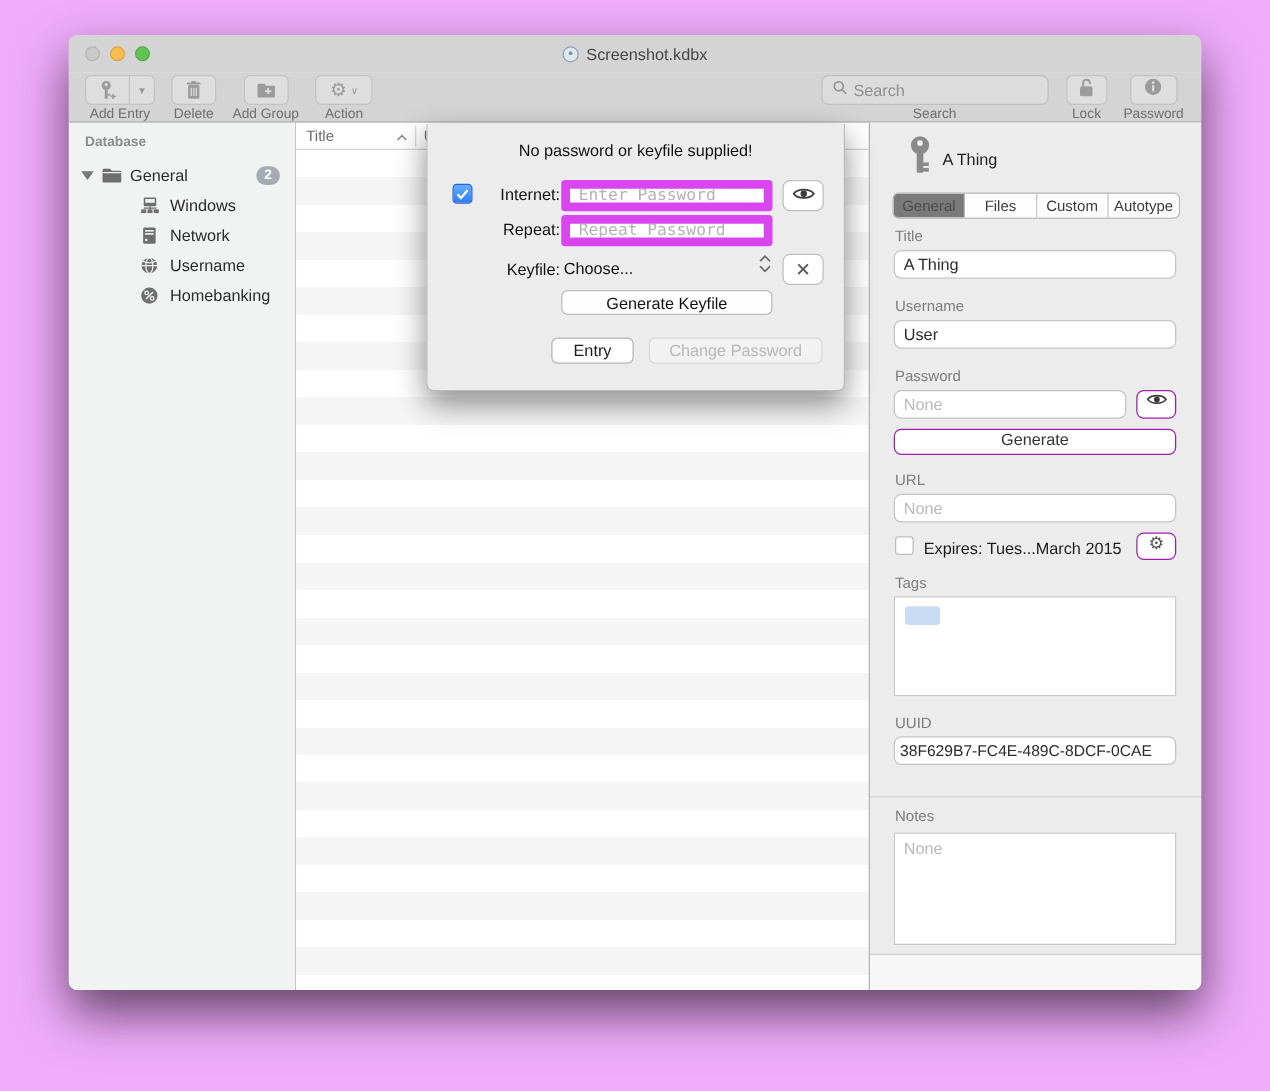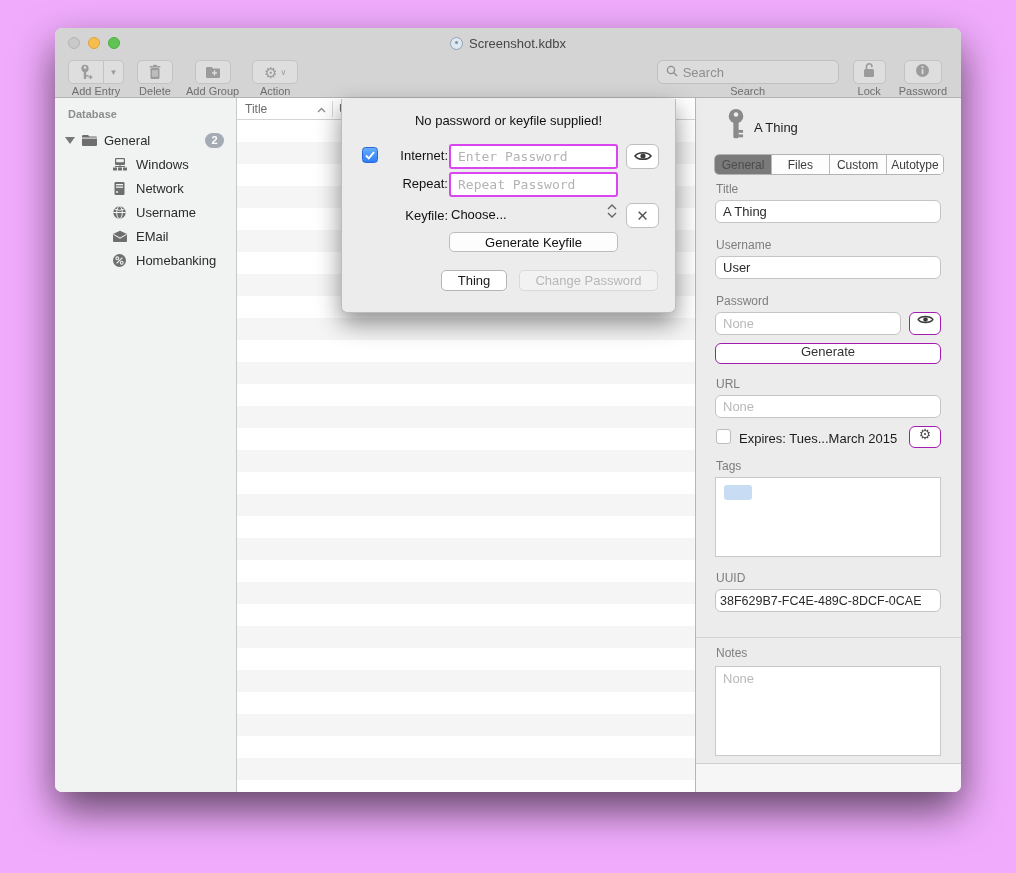--- a/index.html
+++ b/index.html
@@ -101,21 +101,21 @@
   .insp-footer { position:absolute; left:0; bottom:0; width:100%; height:29px; background:#f6f6f6;
                  border-top:1px solid #cfcfcf; }
 
   
   .sheet { position:absolute; left:286px; top:71px; width:335px; height:214px; background:#ececec;
            border:1px solid #bdbdbd; border-top:none; border-radius:0 0 6px 6px;
            box-shadow:0 10px 24px rgba(0,0,0,.45); z-index:5; }
   .sheet-msg { position:absolute; left:0; right:0; top:14px; text-align:center; font-size:13px; color:#111; }
   .d-label { position:absolute; left:30px; width:76px; text-align:right; font-size:13px; color:#111; }
   .d-input { position:absolute; left:107px; width:169px; height:25px; background:#fff;
-             border:2px solid #d946ef; border-radius:3px; padding:0 7px; outline:none;
+             border:7px solid #d946ef; border-radius:3px; padding:0 7px; outline:none;
              font-size:13px; font-family:"DejaVu Sans Mono",monospace; color:#333; }
   .d-input::placeholder { color:#b3b3b3; }
   .d-check { position:absolute; left:20px; top:48px; width:16px; height:16px; border-radius:3.5px;
              background:linear-gradient(var(--accent-light,#66aefc), var(--accent,#2e7df6));
              border:1px solid #2465d8; display:flex; align-items:center; justify-content:center; }
   .d-check svg { width:10px; height:9px; }
   .sqbtn { position:absolute; width:33px; height:25px; background:#fff; border:1px solid #bfbfbf;
            border-radius:6px; display:flex; align-items:center; justify-content:center; }
   .popup-value { position:absolute; left:109px; top:108px; font-size:13px; color:#111; }
   .stepper { position:absolute; left:265px; top:105px; display:flex; flex-direction:column; gap:2px;
@@ -295,29 +295,20 @@
             <svg width="15" height="15" viewBox="0 0 15 15">
                 <circle cx="7.5" cy="7.5" r="6.2" fill="#6e6e6e"></circle>
                 <ellipse cx="7.5" cy="7.5" rx="2.8" ry="6.2" fill="none" stroke="#f1f2f2" stroke-width="1"></ellipse>
                 <line x1="1.3" y1="7.5" x2="13.7" y2="7.5" stroke="#f1f2f2" stroke-width="1"></line>
                 <path d="M2.4 4 Q7.5 6.5 12.6 4" fill="none" stroke="#f1f2f2" stroke-width="1"></path>
               </svg>
           </span>
           <span>Username</span>
         </div>
 
-        <div class="sb-item child">
-          <span class="sb-ico">
-            <svg width="16" height="13" viewBox="0 0 16 13">
-                <path d="M1 4 L8 0.8 L15 4 L15 11 Q15 12 14 12 L2 12 Q1 12 1 11 Z" fill="#6e6e6e"></path>
-                <path d="M1.5 4.4 L8 8.2 L14.5 4.4" fill="none" stroke="#f1f2f2" stroke-width="1.1"></path>
-              </svg>
-          </span>
-          <span>EMail</span>
-        </div>
 
         <div class="sb-item child">
           <span class="sb-ico">
             <svg width="15" height="15" viewBox="0 0 15 15">
                 <circle cx="7.5" cy="7.5" r="6.5" fill="#6e6e6e"></circle>
                 <line x1="4.6" y1="10.4" x2="10.4" y2="4.6" stroke="#f1f2f2" stroke-width="1.2"></line>
                 <circle cx="5.3" cy="5.3" r="1.4" fill="none" stroke="#f1f2f2" stroke-width="1.1"></circle>
                 <circle cx="9.7" cy="9.7" r="1.4" fill="none" stroke="#f1f2f2" stroke-width="1.1"></circle>
               </svg>
           </span>
@@ -436,18 +427,18 @@
         <svg width="10" height="6" viewBox="0 0 10 6">
             <path d="M1 1 L5 5 L9 1" fill="none" stroke="#666" stroke-width="1.4"></path>
           </svg>
       </span>
       <span class="sqbtn" style="left:284px; top:104px;">
         <span class="xglyph">✕</span>
       </span>
 
       <span class="d-btn btn-genkey">Generate Keyfile</span>
 
-      <span class="d-btn btn-cancel">Thing</span>
+      <span class="d-btn btn-cancel">Entry</span>
       <span class="d-btn btn-change">Change Password</span>
     </div>
 
   </div>
 </div>
 
 </body></html>

